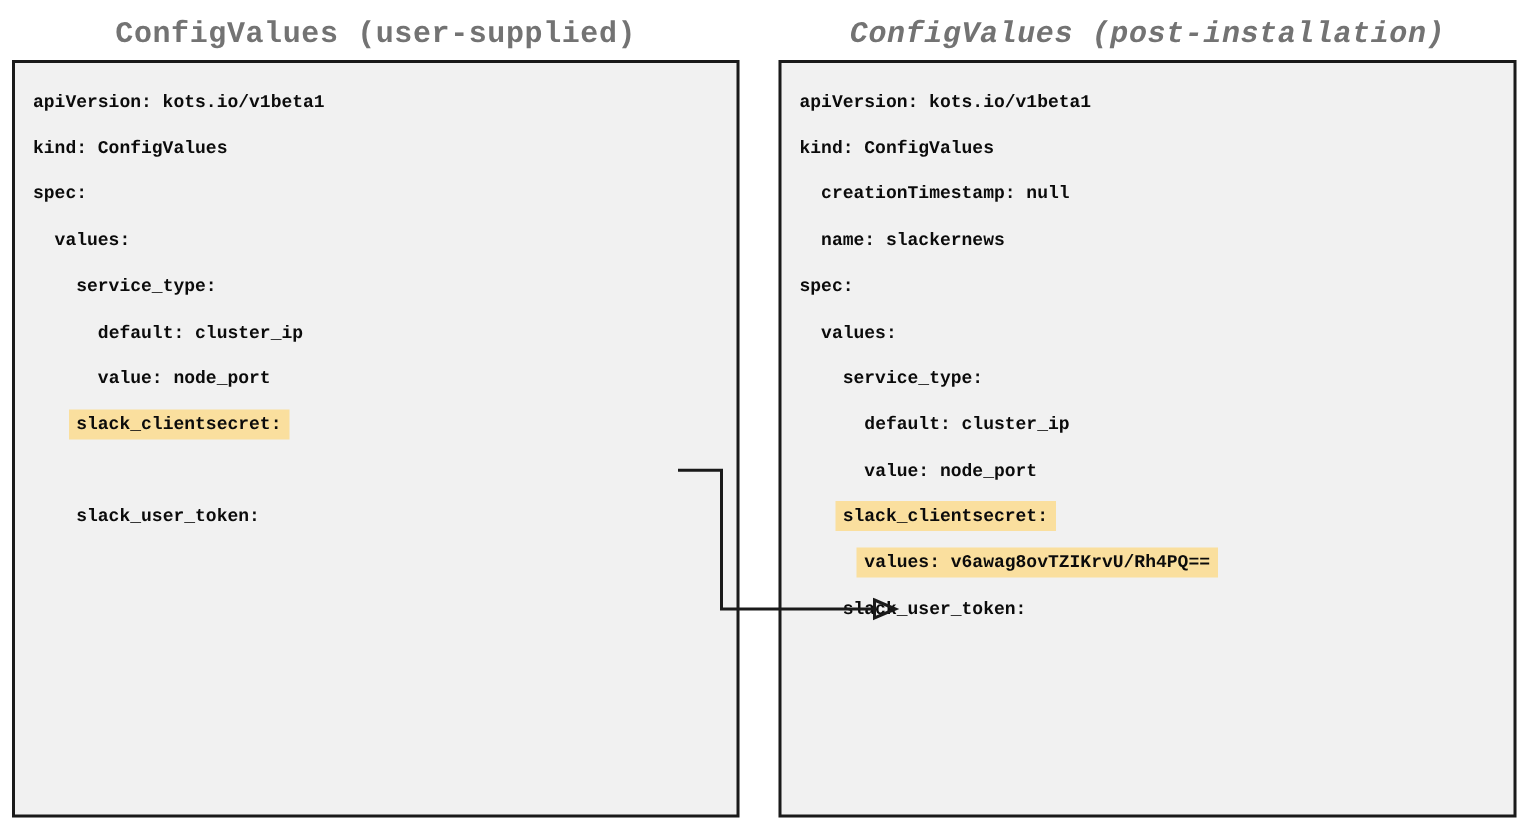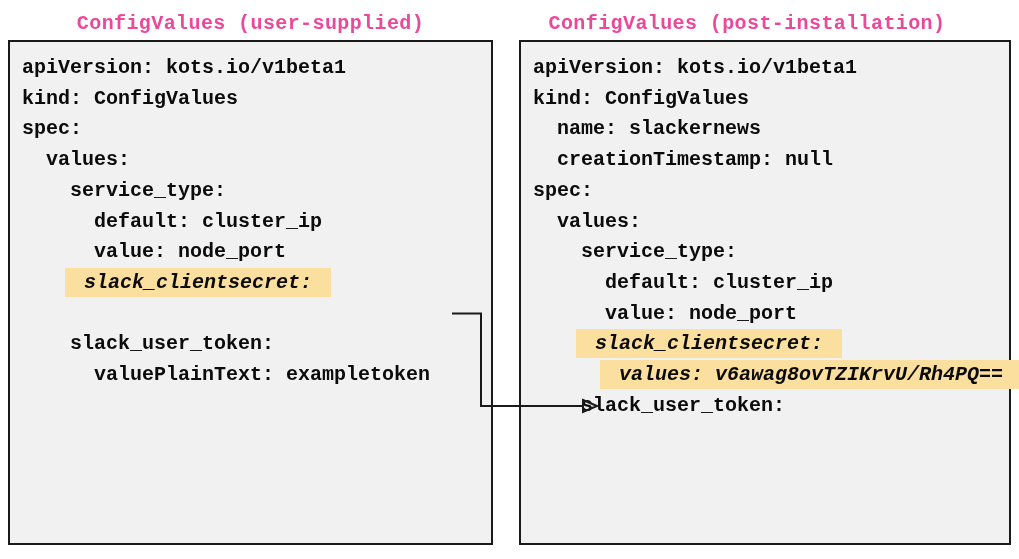--- a/index.html
+++ b/index.html
@@ -20,47 +20,46 @@
     overflow: hidden;
   }
   .panel-title {
     position: absolute;
     top: 12px;
     height: 26px;
     text-align: center;
     font-weight: bold;
     font-size: 20px;
     letter-spacing: 0.4px;
-    color: #ec4899;
+    color: #737373;
     white-space: pre;
   }
   .panel-title.left  { left: 8px;   width: 485px; }
-  .panel-title.right { left: 501px; width: 492px; }
+  .panel-title.right { left: 519px; width: 492px; font-style: italic; }
   .panel {
     position: absolute;
     top: 40px;
     height: 505px;
     background: var(--panel-bg);
     border: 2px solid var(--border);
     padding: 11px 6px 0 12px;
   }
   .panel.left  { left: 8px;   width: 485px; }
   .panel.right { left: 519px; width: 492px; }
   .code-line {
-    font-size: 20px;
+    font-size: 12px;
     font-weight: bold;
     line-height: 30.7px;
     white-space: pre;
     color: #0b0b0b;
   }
   .code-line .hl {
     background: var(--hl);
-    padding: 3px 19px;
+    padding: 3px 5px;
     margin: 11px -5px;
-    font-style: italic;
   }
   .arrow-overlay {
     position: absolute;
     left: 0; top: 0;
     width: 1019px; height: 559px;
     pointer-events: none;
   }
   .arrow-overlay path {
     stroke: var(--arrow);
     stroke-width: 2;
@@ -88,32 +87,31 @@
   <div class="code-line"><span>      </span><span class="line-text">default: cluster_ip</span></div>
 
   <div class="code-line"><span>      </span><span class="line-text">value: node_port</span></div>
 
   <div class="code-line"><span>    </span><span class="line-text hl">slack_clientsecret:</span></div>
 
   <div class="code-line"><span>      </span></div>
 
   <div class="code-line"><span>    </span><span class="line-text">slack_user_token:</span></div>
 
-  <div class="code-line"><span>      </span><span class="line-text">valuePlainText: exampletoken</span></div>
 </div>
 
 <div class="panel right">
   <div class="code-line"><span></span><span class="line-text">apiVersion: kots.io/v1beta1</span></div>
 
   <div class="code-line"><span></span><span class="line-text">kind: ConfigValues</span></div>
 
 
+  <div class="code-line"><span>  </span><span class="line-text">creationTimestamp: null</span></div>
+
   <div class="code-line"><span>  </span><span class="line-text">name: slackernews</span></div>
-
-  <div class="code-line"><span>  </span><span class="line-text">creationTimestamp: null</span></div>
 
   <div class="code-line"><span></span><span class="line-text">spec:</span></div>
 
   <div class="code-line"><span>  </span><span class="line-text">values:</span></div>
 
   <div class="code-line"><span>    </span><span class="line-text">service_type:</span></div>
 
   <div class="code-line"><span>      </span><span class="line-text">default: cluster_ip</span></div>
 
   <div class="code-line"><span>      </span><span class="line-text">value: node_port</span></div>

